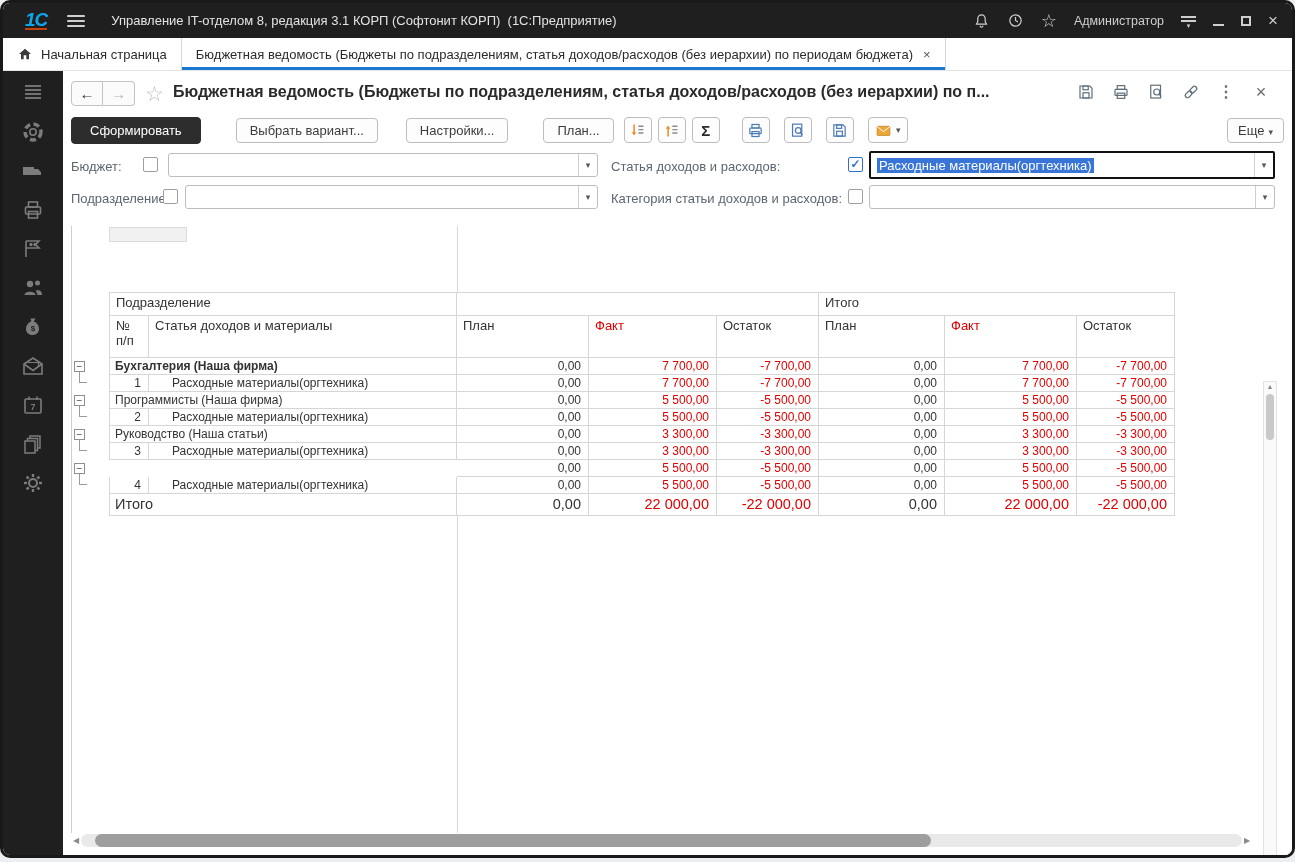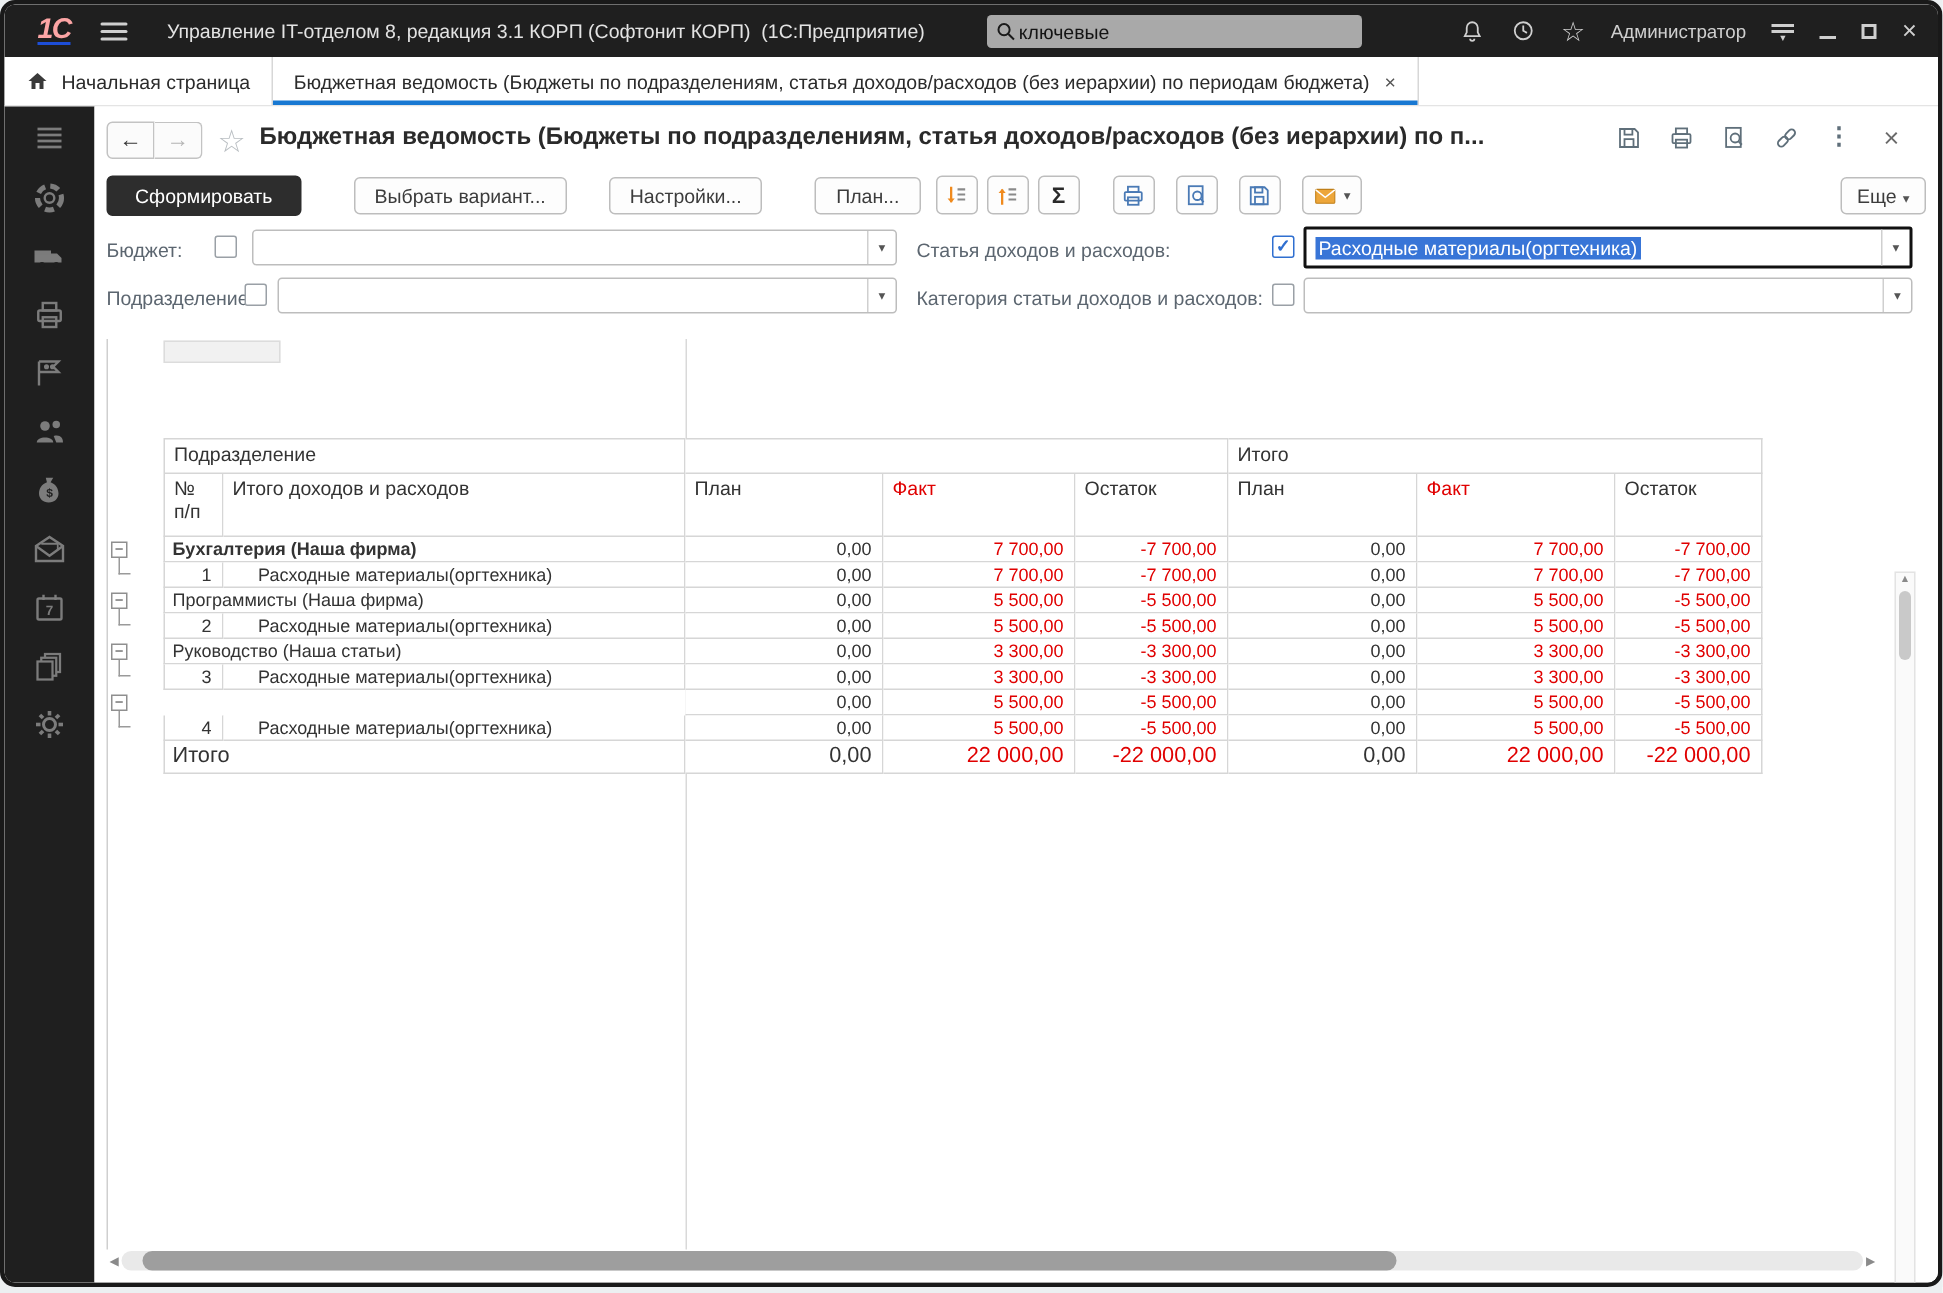--- a/index.html
+++ b/index.html
@@ -2,22 +2,22 @@
 <html><head>
 <meta charset="utf-8">
 <style>
   html,body{margin:0;padding:0;background:#eceff1;font-family:"Liberation Sans",sans-serif;}
   *{box-sizing:border-box;}
   .window{position:relative;width:1295px;height:858px;margin:0 auto;background:#fff;
     border:3px solid #191919;border-radius:10px;overflow:hidden;}
   
   .titlebar{position:absolute;top:0;left:0;right:0;height:35px;background:#1f1f1f;
     display:flex;align-items:center;color:#d6d6d6;font-size:13px;}
-  .logo{color:#fca5a5;font-weight:bold;font-style:italic;font-size:19px;margin-left:22px;
-    border-bottom:2px solid #1d4ed8;line-height:17px;letter-spacing:-1px;}
+  .logo{color:#0ea5e9;font-weight:bold;font-style:italic;font-size:19px;margin-left:22px;
+    border-bottom:2px solid #c2410c;line-height:17px;letter-spacing:-1px;}
   .burger{margin-left:20px;display:inline-block;width:18px;}
   .burger i{display:block;height:2px;background:#cfcfcf;margin:3px 0;border-radius:1px;}
   .app-title{margin-left:26px;white-space:pre;color:#e3e3e3;}
   .tb-search{position:absolute;left:655px;top:7px;width:250px;height:22px;background:#a9a9a9;
     border-radius:3px;display:flex;align-items:center;padding:0 6px;color:#141414;}
   .tb-search input{background:transparent;border:none;outline:none;font-size:13px;color:#141414;
     width:100%;font-family:"Liberation Sans",sans-serif;}
   .tb-right{position:absolute;right:14px;top:0;height:35px;display:flex;align-items:center;gap:17px;}
   .tbi{color:#cfcfcf;font-size:15px;line-height:1;cursor:default;}
   .win-min{display:inline-block;width:11px;height:2px;background:#cfcfcf;margin-top:8px;}
@@ -124,27 +124,20 @@
 <div class="window">
 
   <div class="titlebar">
     <span class="logo">1С</span>
     <span class="burger">
         <i></i>
         <i></i>
         <i></i>
       </span>
     <span class="app-title">Управление IT-отделом 8, редакция 3.1 КОРП (Софтонит КОРП)  (1С:Предприятие)</span>
-    <span class="tb-search">
-      <svg width="14" height="14" viewBox="0 0 16 16">
-        <circle cx="6.5" cy="6.5" r="4.5" fill="none" stroke="#1a1a1a" stroke-width="1.6"></circle>
-        <line x1="10" y1="10" x2="14.5" y2="14.5" stroke="#1a1a1a" stroke-width="1.6"></line>
-      </svg>
-      <input value="ключевые" style="">
-    </span>
     <span class="tb-right">
       <span class="tbi">
         <svg width="17" height="17" viewBox="0 0 24 24" fill="none" stroke="#cfcfcf" stroke-width="1.7">
           <path d="M12 4a5.2 5.2 0 0 0-5.2 5.2v4.3L5 17h14l-1.8-3.5V9.2A5.2 5.2 0 0 0 12 4z"></path>
           <path d="M10 19.5a2 2 0 0 0 4 0"></path>
         </svg>
       </span>
       <span class="tbi">
         <svg width="17" height="17" viewBox="0 0 24 24" fill="none" stroke="#cfcfcf" stroke-width="1.7">
           <circle cx="12" cy="12" r="8"></circle>
@@ -391,21 +384,21 @@
         <div id="report-grid">
 
           <div class="h top bl" style="grid-row:1;grid-column:3/span 2;">Подразделение</div>
           <div class="h top" style="grid-row:1;grid-column:5/span 3;"></div>
           <div class="h top" style="grid-row:1;grid-column:8/span 3;">Итого</div>
 
           <div class="h bl" style="grid-row:2;grid-column:3;">
             <div>№</div>
               <div>п/п</div>
           </div>
-          <div class="h" style="grid-row:2;grid-column:4;">Итого доходов и расходов</div>
+          <div class="h" style="grid-row:2;grid-column:4;">Статья доходов и материалы</div>
           <div class="h" style="grid-row:2;grid-column:5;">План</div>
           <div class="h h-fact" style="grid-row:2;grid-column:6;">Факт</div>
           <div class="h" style="grid-row:2;grid-column:7;">Остаток</div>
           <div class="h" style="grid-row:2;grid-column:8;">План</div>
           <div class="h h-fact" style="grid-row:2;grid-column:9;">Факт</div>
           <div class="h" style="grid-row:2;grid-column:10;">Остаток</div>
 
         <div class="m" style="grid-area: 3 / 1;">
               <span class="minusbox">−</span>
             </div>

